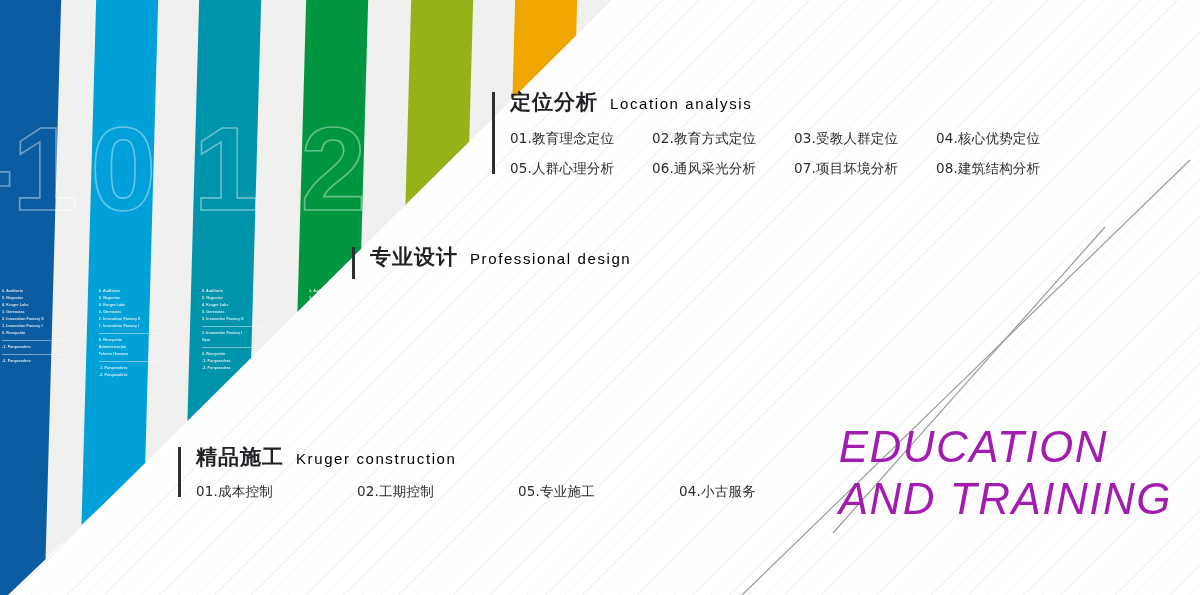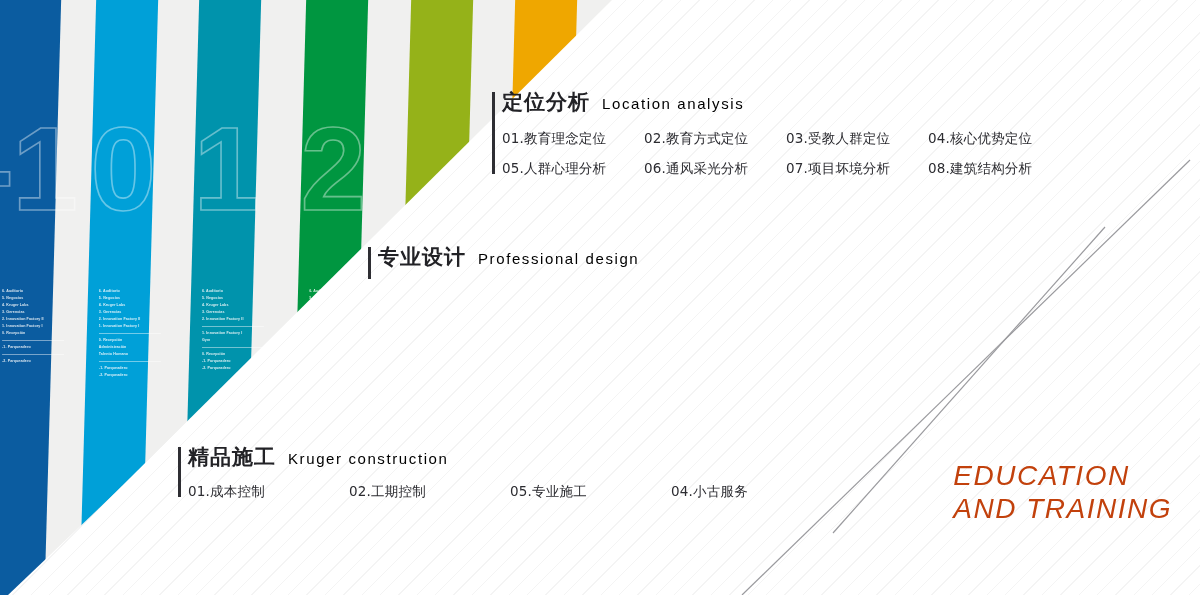--- a/index.html
+++ b/index.html
@@ -108,21 +108,21 @@
     position:absolute;
     inset:0;
     z-index:5;
     pointer-events:none;
   }
 
   
   .section{
     position:absolute;
     z-index:6;
-    padding-left:10px;
+    padding-left:18px;
   }
   .section::before{
     content:"";
     position:absolute;
     left:0; top:4px; bottom:4px;
     width:3px;
     background:#2e2e33;
   }
   .sec-head{
     display:flex;
@@ -153,39 +153,39 @@
     font-size:13.5px;
     color:#2b2b30;
     white-space:nowrap;
     letter-spacing:0.2px;
     font-family:"DejaVu Sans","Liberation Sans",sans-serif;
   }
 
   #sec-location{ left:492px; top:88px; }
   #sec-location .items{ grid-template-columns:repeat(4,142px);margin-top:14px; }
 
-  #sec-design{ left:368px; top:243px; }
+  #sec-design{ left:352px; top:243px; }
   #sec-design .items{ grid-template-columns:repeat(4,136px); }
 
   #sec-construction{ left:178px; top:427px;margin-top:16px; }
   #sec-construction .items{ grid-template-columns:repeat(4,121px);gap:40px; }
 
   
   .wordmark{
     position:absolute;
     right:28px;
     bottom:70px;
     z-index:6;
     text-align:left;
     font-style:italic;
     font-weight:400;
-    font-size:28px;
+    font-size:44px;
     line-height:1.18;
     letter-spacing:1.5px;
-    color:#c2410c;
+    color:#a21caf;
     font-family:"Liberation Sans","DejaVu Sans",sans-serif;
     white-space:nowrap;
   }
 </style>
 </head>
 <body>
 
 <div id="slide">
 
   <div class="hatch"></div>

